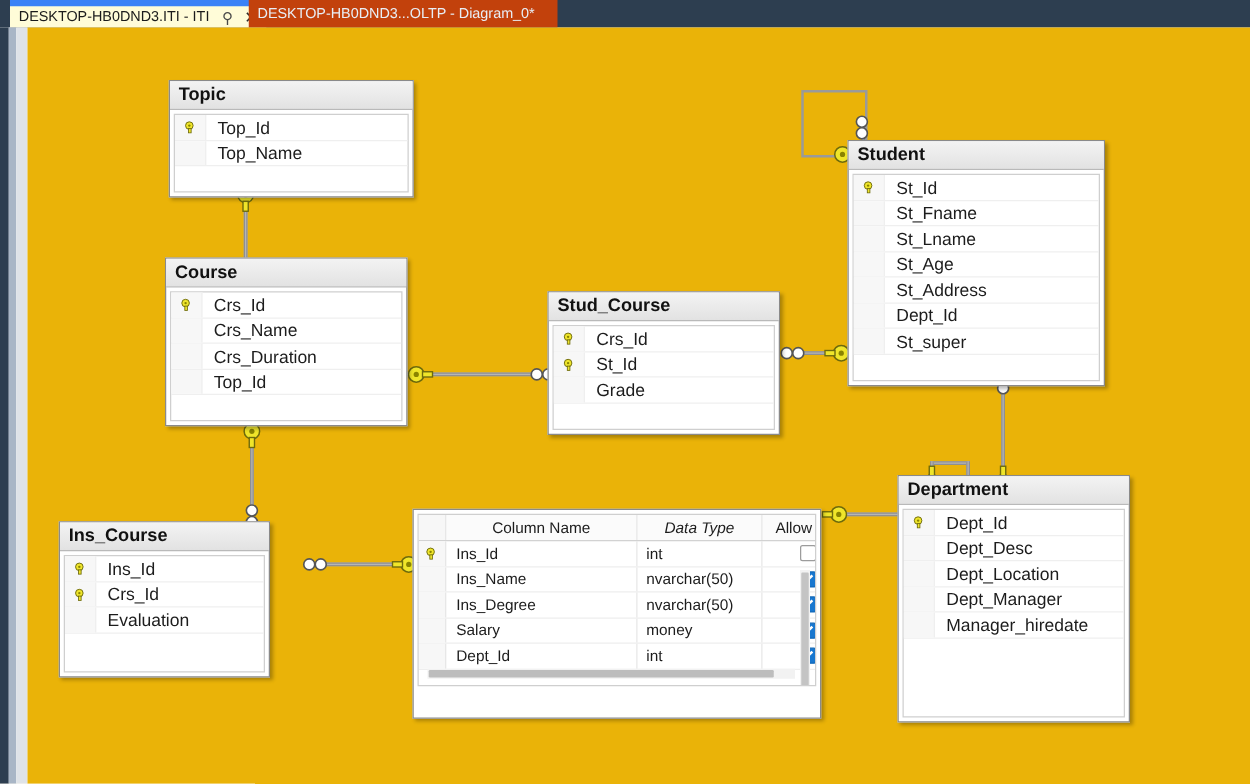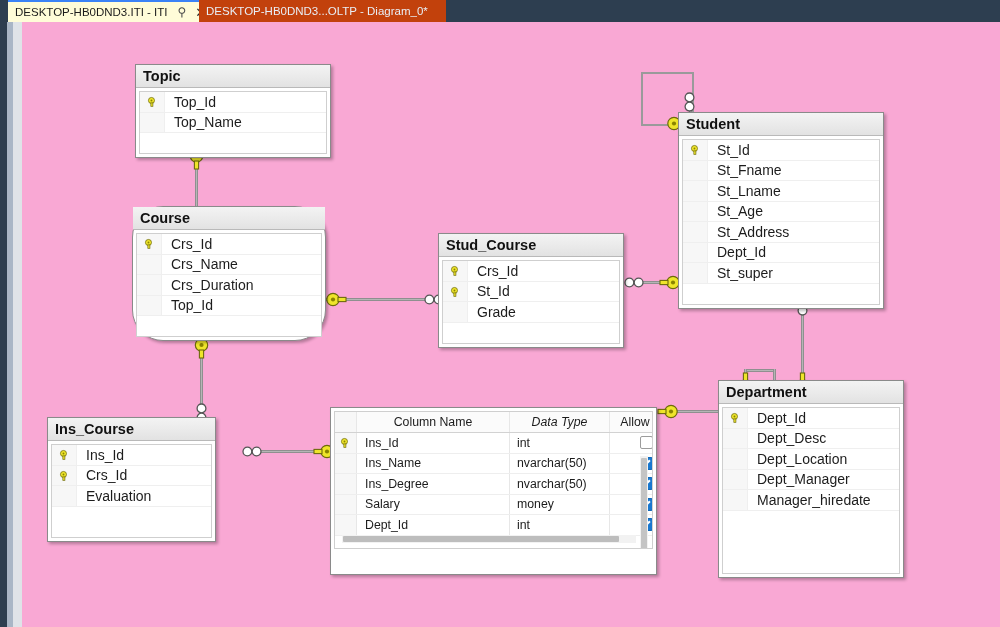--- a/index.html
+++ b/index.html
@@ -18,21 +18,21 @@
     background: #2d3e50;
   }
   .tab {
     position: absolute; top: 0; height: 22px;
     display: flex; align-items: center;
     font-size: 11.5px; white-space: nowrap;
     padding: 0 7px;
   }
   .tab-active {
     left: 8px; background: #fffcd8; color: #1b1b1b;
-    border-top: 2px solid #3b82f6;
+    border-top: 5px solid #3b82f6;
   }
   .tab-inactive {
     left: 199px; background: #c2410c; color: #e8eef5;
     padding-right: 18px;
   }
   .tab-pin {
     margin-left: 10px; font-size: 12px; color: #4a4a4a;
     transform: rotate(0deg);
   }
   .tab-close { margin-left: 9px; font-size: 13px; color: #2a2a2a; line-height: 1; }
@@ -45,21 +45,21 @@
   .left-bar-a {
     position: absolute; left: 7px; top: 22px; width: 6px; height: 605px;
     background: #a9b6c6;
   }
   .left-bar-b {
     position: absolute; left: 13px; top: 22px; width: 9px; height: 605px;
     background: #dfe3e8;
   }
   .canvas {
     position: absolute; left: 22px; top: 22px; width: 978px; height: 605px;
-    background: #f9a8d4; overflow: hidden;
+    background: #eab308; overflow: hidden;
   }
 
   
   .ent {
     position: absolute;
     background: #ffffff;
     border: 1px solid #8a8a8a;
     box-shadow: 2px 2px 3px rgba(0,0,0,0.28);
   }
   .ent-title {
@@ -262,21 +262,21 @@
           <span class="ent-name">Top_Id</span>
         </div>
         <div class="ent-row">
           <span class="ent-keycell"></span>
           <span class="ent-name">Top_Name</span>
         </div>
         <div class="ent-pad"></div>
       </div>
     </div>
 
-    <div class="ent" style="left:110px; top:184px; width:194px;border-radius:31px;">
+    <div class="ent" style="left:110px; top:184px; width:194px;">
       <div class="ent-title">Course</div>
       <div class="ent-body">
         <div class="ent-row">
           <span class="ent-keycell">
             <svg class="keyico" viewBox="-8 -8 16 16">
                 <circle cx="-1.5" cy="-1.5" r="4.4" fill="#efe52a" stroke="#6d6a0c" stroke-width="1.1"></circle>
                 <circle cx="-1.5" cy="-1.5" r="1.4" fill="#8a8400"></circle>
                 <rect x="-2.4" y="2" width="3" height="5" fill="#efe52a" stroke="#6d6a0c" stroke-width="1"></rect>
               </svg>
           </span>

